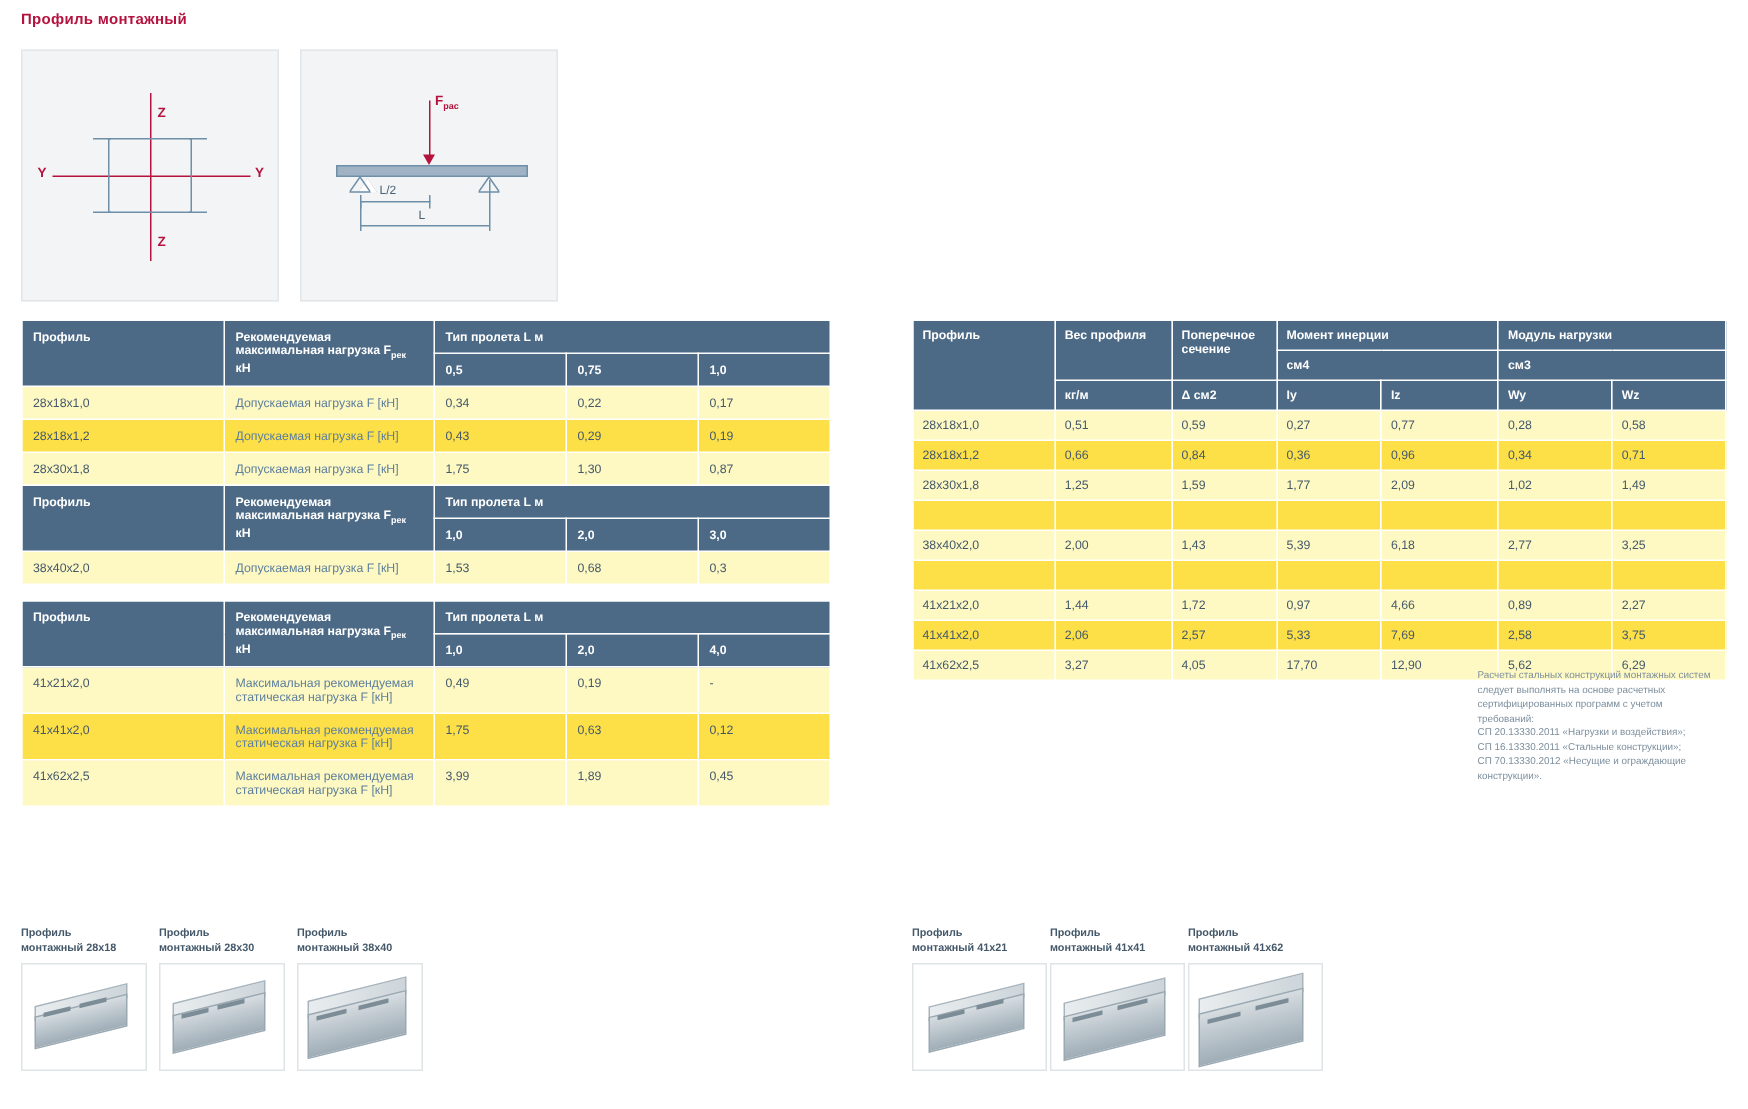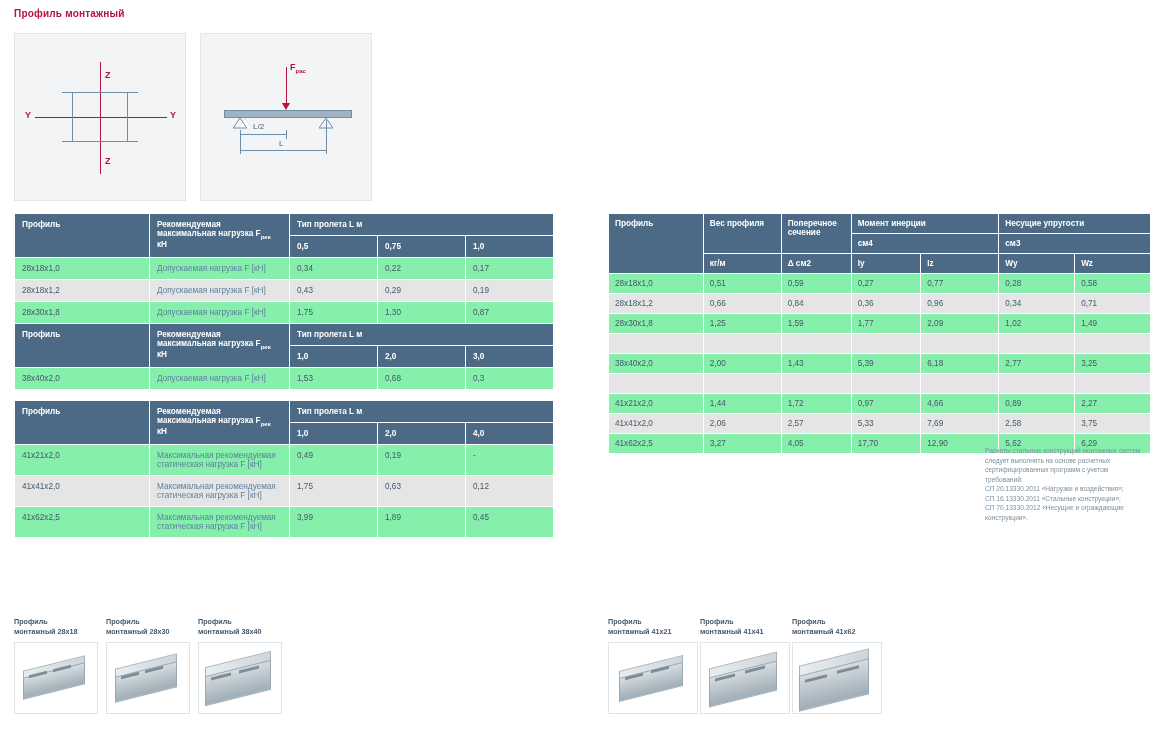--- a/index.html
+++ b/index.html
@@ -36,22 +36,22 @@
   .tbl { position: absolute; }
   .tbl th {
     background: #4c6a86; color: #ffffff; font-weight: bold;
     text-align: left; padding: 6px 7px; border: 1px solid #ffffff;
     font-size: 8.2px; vertical-align: top;
   }
   .tbl td {
     padding: 6px 7px; border: 1px solid #ffffff; vertical-align: top;
     color: #44586a; font-size: 8.2px;
   }
-  .tbl tr.r-odd td { background: #86efac; }
-  .tbl tr.r-even td { background: #e5e5e5; margin-left: 12px; }
+  .tbl tr.r-odd td { background: #fef9c3; }
+  .tbl tr.r-even td { background: #fde047; margin-left: 12px; }
   .tbl td.lbl-cell { color: #5d7f9c; }
 
   
   #tbl-props th { padding: 5px 6px; }
   #tbl-props td { padding: 5px 6px; }
 
   .note {
     position: absolute; font-size: 6.6px; line-height: 1.45; color: #7d8f9e;
     width: 160px;
   }
@@ -248,21 +248,21 @@
   </table>
 
 
   <table class="tbl" id="tbl-props" style="left:608px; top:213px; width:543px;">
     <thead>
       <tr>
         <th rowspan="3" style="width:95px;">Профиль</th>
         <th rowspan="2" style="width:78px;">Вес профиля</th>
         <th rowspan="2" style="width:70px;">Поперечное сечение</th>
         <th colspan="2" style="width:148px;">Момент инерции</th>
-        <th colspan="2" style="width:152px;">Несущие упругости</th>
+        <th colspan="2" style="width:152px;">Модуль нагрузки</th>
       </tr>
       <tr>
         <th colspan="2">см4</th>
         <th colspan="2">см3</th>
       </tr>
       <tr>
         <th>кг/м</th>
         <th>Δ см2</th>
         <th style="width:66px;">Iy</th>
         <th style="width:74px;">Iz</th>

